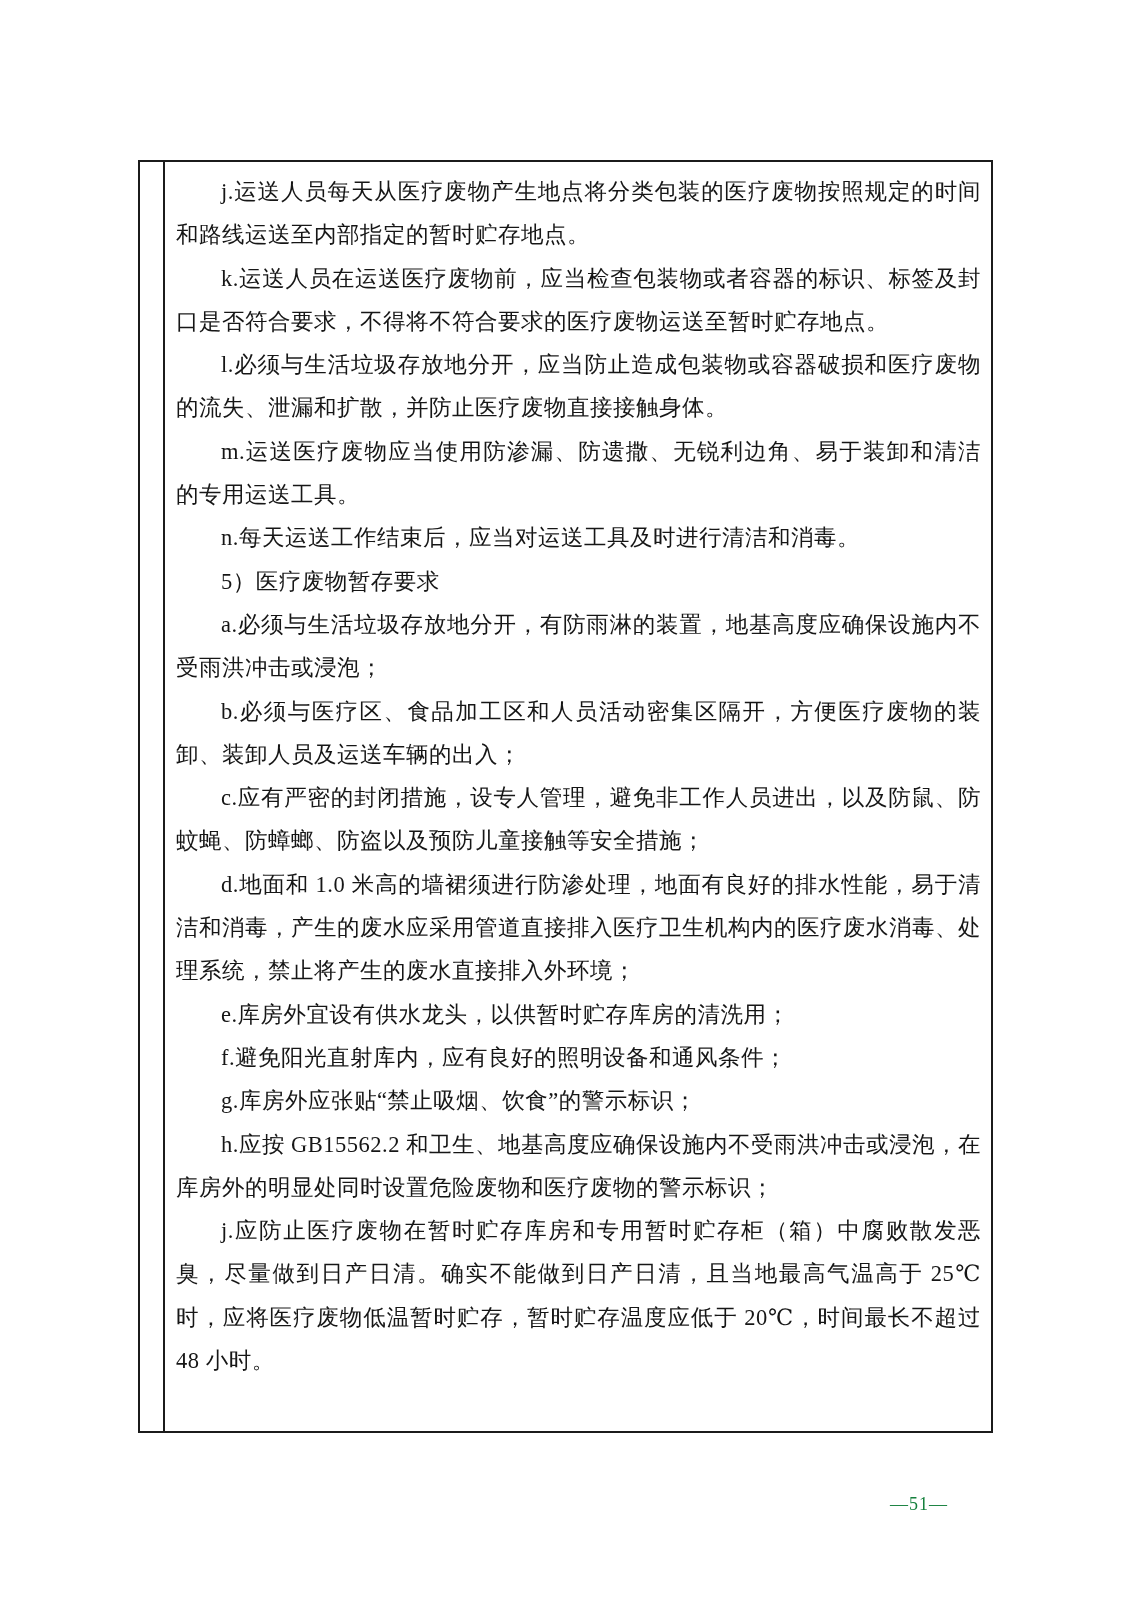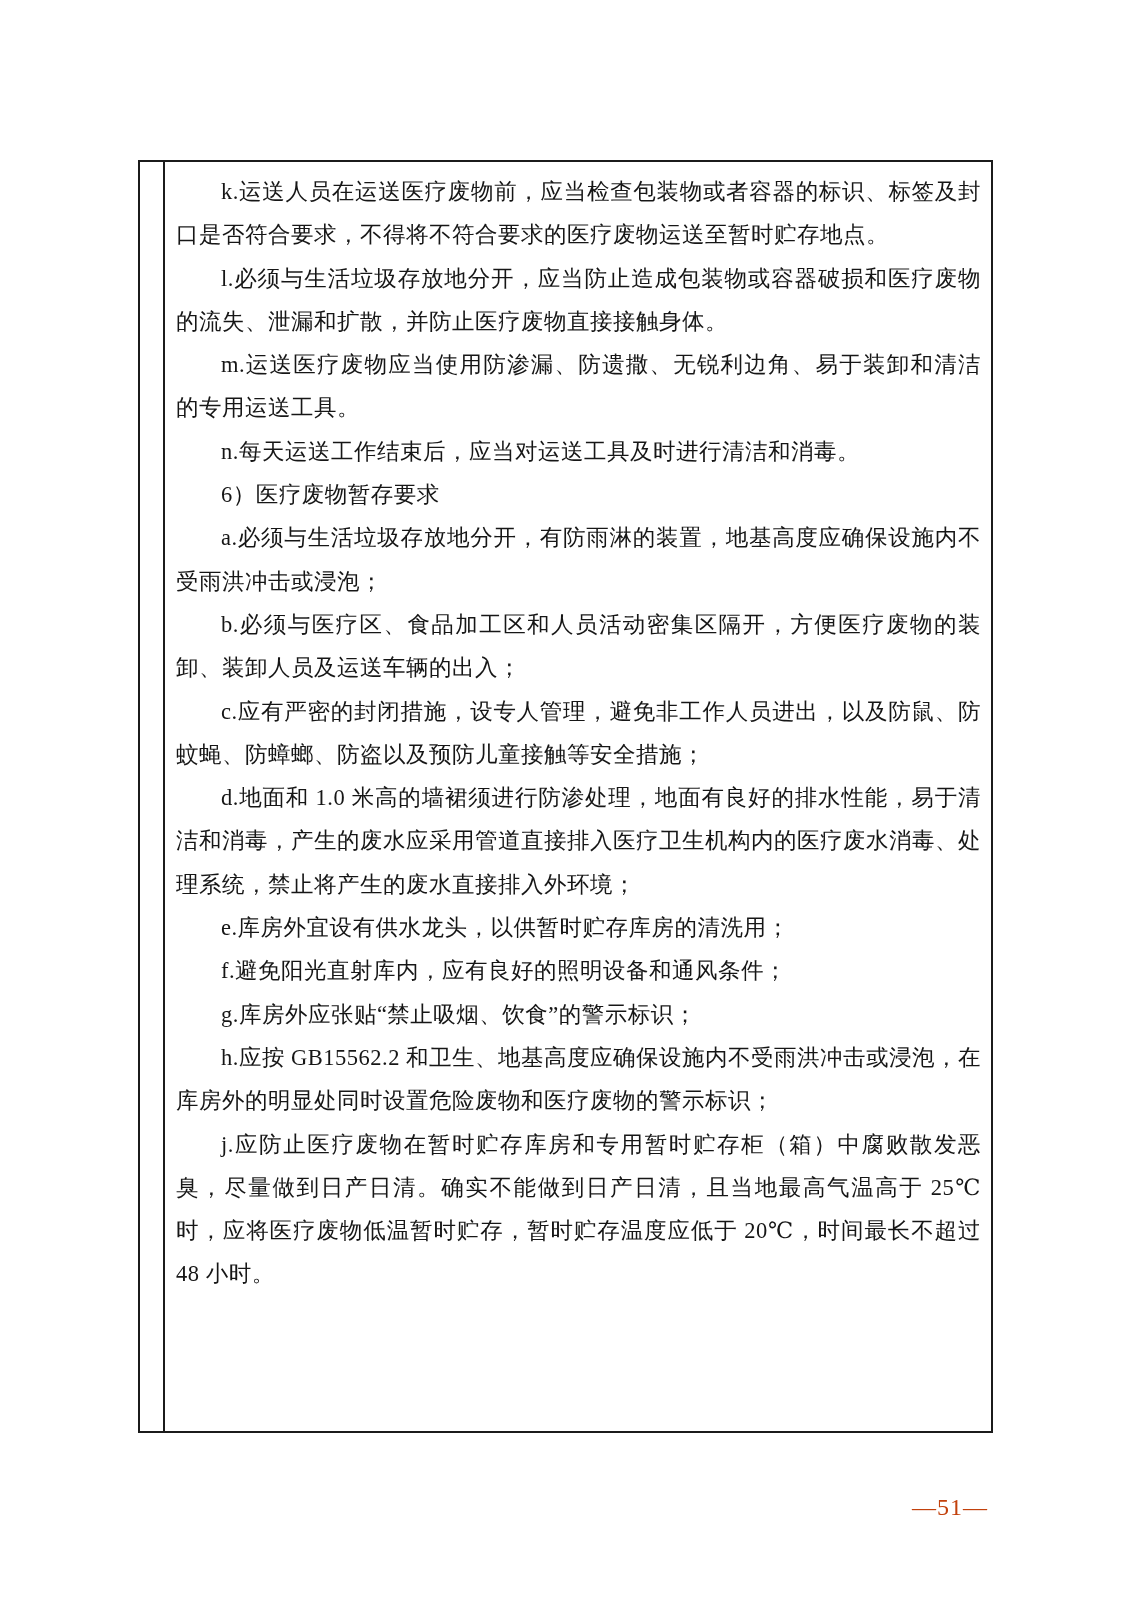--- a/index.html
+++ b/index.html
@@ -44,39 +44,39 @@
     color: #161616;
     text-indent: 2em;
     text-align: justify;
     letter-spacing: 0.5px;
   }
   .page-number {
     position: absolute;
     left: 890px;
     top: 1494px;
     width: 120px;
-    text-align: center;
-    font-size: 24px;
-    color: #c2410c;
+    font-size: 18px;
+    color: #15803d;
     letter-spacing: 1px;
   }
 </style>
 </head>
 <body>
 
 <div class="page">
   <div class="doc-table">
     <div class="left-col"></div>
     <div class="text-col">
       <div>
+          <p class="para">j.运送人员每天从医疗废物产生地点将分类包装的医疗废物按照规定的时间和路线运送至内部指定的暂时贮存地点。</p>
           <p class="para">k.运送人员在运送医疗废物前，应当检查包装物或者容器的标识、标签及封口是否符合要求，不得将不符合要求的医疗废物运送至暂时贮存地点。</p>
           <p class="para">l.必须与生活垃圾存放地分开，应当防止造成包装物或容器破损和医疗废物的流失、泄漏和扩散，并防止医疗废物直接接触身体。</p>
           <p class="para">m.运送医疗废物应当使用防渗漏、防遗撒、无锐利边角、易于装卸和清洁的专用运送工具。</p>
           <p class="para">n.每天运送工作结束后，应当对运送工具及时进行清洁和消毒。</p>
-          <p class="para">6）医疗废物暂存要求</p>
+          <p class="para">5）医疗废物暂存要求</p>
           <p class="para">a.必须与生活垃圾存放地分开，有防雨淋的装置，地基高度应确保设施内不受雨洪冲击或浸泡；</p>
           <p class="para">b.必须与医疗区、食品加工区和人员活动密集区隔开，方便医疗废物的装卸、装卸人员及运送车辆的出入；</p>
           <p class="para">c.应有严密的封闭措施，设专人管理，避免非工作人员进出，以及防鼠、防蚊蝇、防蟑螂、防盗以及预防儿童接触等安全措施；</p>
           <p class="para">d.地面和 1.0 米高的墙裙须进行防渗处理，地面有良好的排水性能，易于清洁和消毒，产生的废水应采用管道直接排入医疗卫生机构内的医疗废水消毒、处理系统，禁止将产生的废水直接排入外环境；</p>
           <p class="para">e.库房外宜设有供水龙头，以供暂时贮存库房的清洗用；</p>
           <p class="para">f.避免阳光直射库内，应有良好的照明设备和通风条件；</p>
           <p class="para">g.库房外应张贴“禁止吸烟、饮食”的警示标识；</p>
           <p class="para">h.应按 GB15562.2 和卫生、地基高度应确保设施内不受雨洪冲击或浸泡，在库房外的明显处同时设置危险废物和医疗废物的警示标识；</p>
           <p class="para">j.应防止医疗废物在暂时贮存库房和专用暂时贮存柜（箱）中腐败散发恶臭，尽量做到日产日清。确实不能做到日产日清，且当地最高气温高于 25℃时，应将医疗废物低温暂时贮存，暂时贮存温度应低于 20℃，时间最长不超过 48 小时。</p>
         </div>

